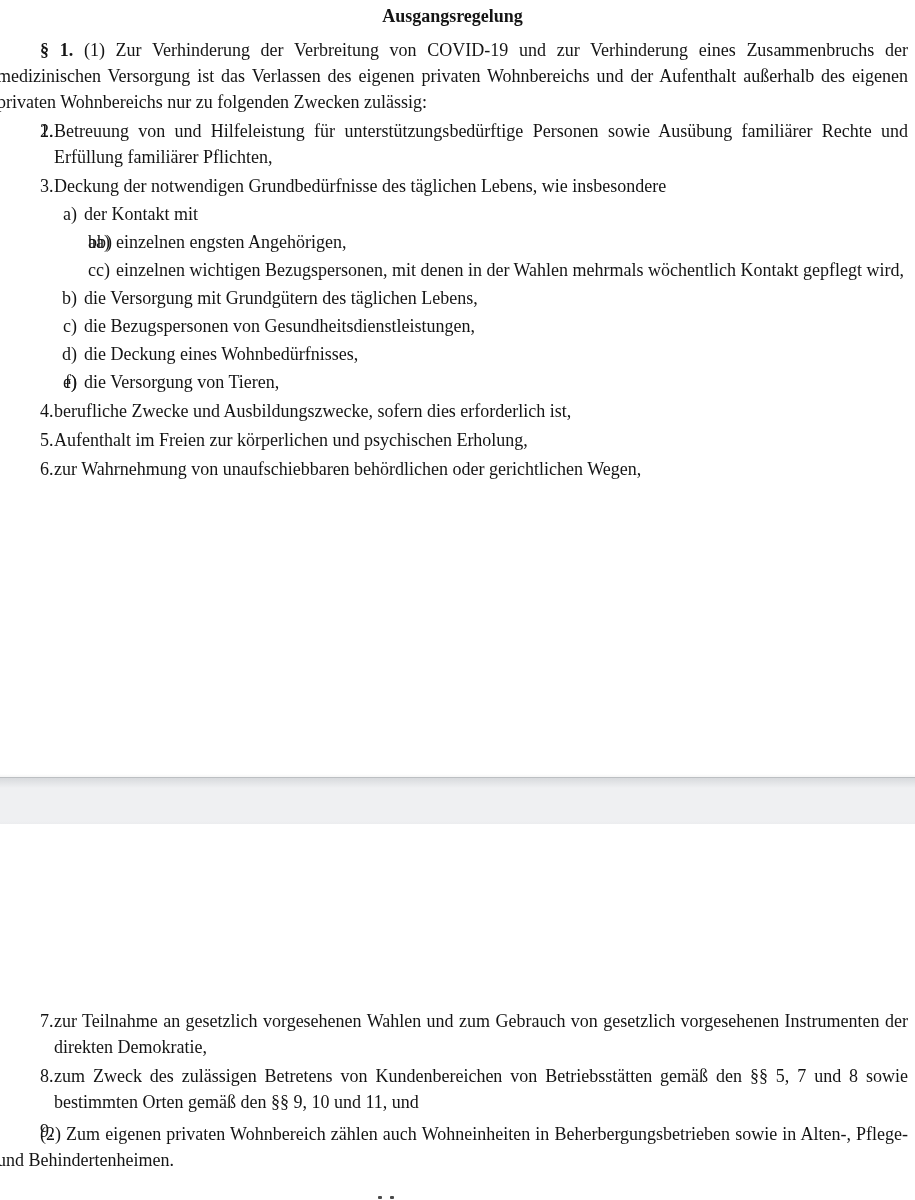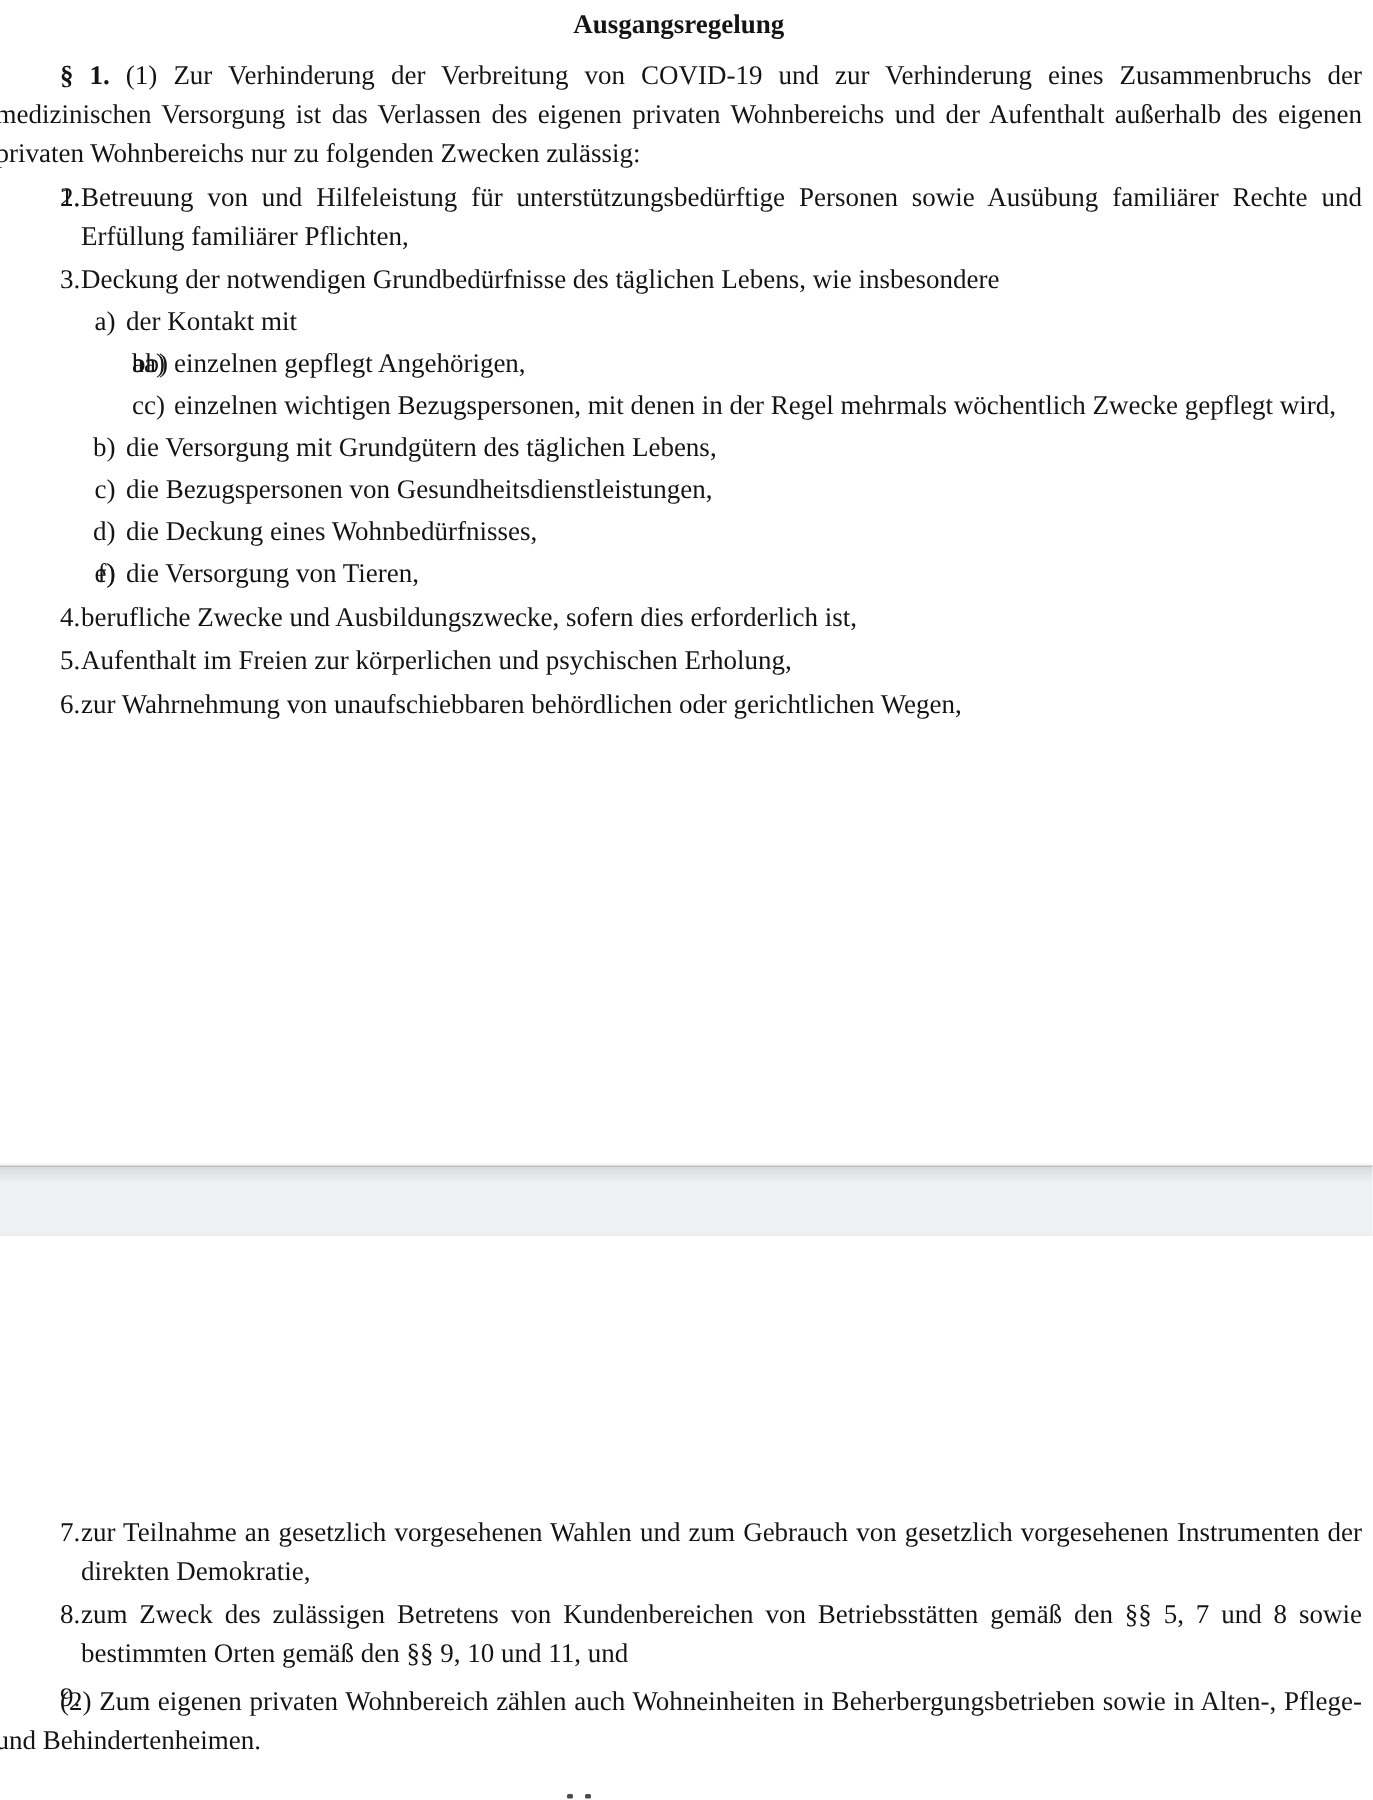--- a/index.html
+++ b/index.html
@@ -52,22 +52,22 @@
 
   <p class="para"><span class="lead">§ 1.</span>
     <span>(1) Zur Verhinderung der Verbreitung von COVID-19 und zur Verhinderung eines Zusammenbruchs der medizinischen Versorgung ist das Verlassen des eigenen privaten Wohnbereichs und der Aufenthalt außerhalb des eigenen privaten Wohnbereichs nur zu folgenden Zwecken zulässig:</span></p>
 
   <div class="it lv1"><span class="mk">1.</span></div>
   <div class="it lv1"><span class="mk">2.</span><span>Betreuung von und Hilfeleistung für unterstützungsbedürftige Personen sowie Ausübung familiärer Rechte und Erfüllung familiärer Pflichten,</span></div>
   <div class="it lv1"><span class="mk">3.</span><span>Deckung der notwendigen Grundbedürfnisse des täglichen Lebens, wie insbesondere</span></div>
 
   <div class="it lv2"><span class="mk">a)</span><span>der Kontakt mit</span></div>
   <div class="it lv3"><span class="mk">aa)</span></div>
-  <div class="it lv3"><span class="mk">bb)</span><span>einzelnen gepflegt Angehörigen,</span></div>
-  <div class="it lv3"><span class="mk">cc)</span><span>einzelnen wichtigen Bezugspersonen, mit denen in der Regel mehrmals wöchentlich Zwecke gepflegt wird,</span></div>
+  <div class="it lv3"><span class="mk">bb)</span><span>einzelnen engsten Angehörigen,</span></div>
+  <div class="it lv3"><span class="mk">cc)</span><span>einzelnen wichtigen Bezugspersonen, mit denen in der Wahlen mehrmals wöchentlich Kontakt gepflegt wird,</span></div>
 
   <div class="it lv2"><span class="mk">b)</span><span>die Versorgung mit Grundgütern des täglichen Lebens,</span></div>
   <div class="it lv2"><span class="mk">c)</span><span>die Bezugspersonen von Gesundheitsdienstleistungen,</span></div>
   <div class="it lv2"><span class="mk">d)</span><span>die Deckung eines Wohnbedürfnisses,</span></div>
   <div class="it lv2"><span class="mk">e)</span></div>
   <div class="it lv2"><span class="mk">f)</span><span>die Versorgung von Tieren,</span></div>
 
   <div class="it lv1"><span class="mk">4.</span><span>berufliche Zwecke und Ausbildungszwecke, sofern dies erforderlich ist,</span></div>
   <div class="it lv1"><span class="mk">5.</span><span>Aufenthalt im Freien zur körperlichen und psychischen Erholung,</span></div>
   <div class="it lv1"><span class="mk">6.</span><span>zur Wahrnehmung von unaufschiebbaren behördlichen oder gerichtlichen Wegen,</span></div>

